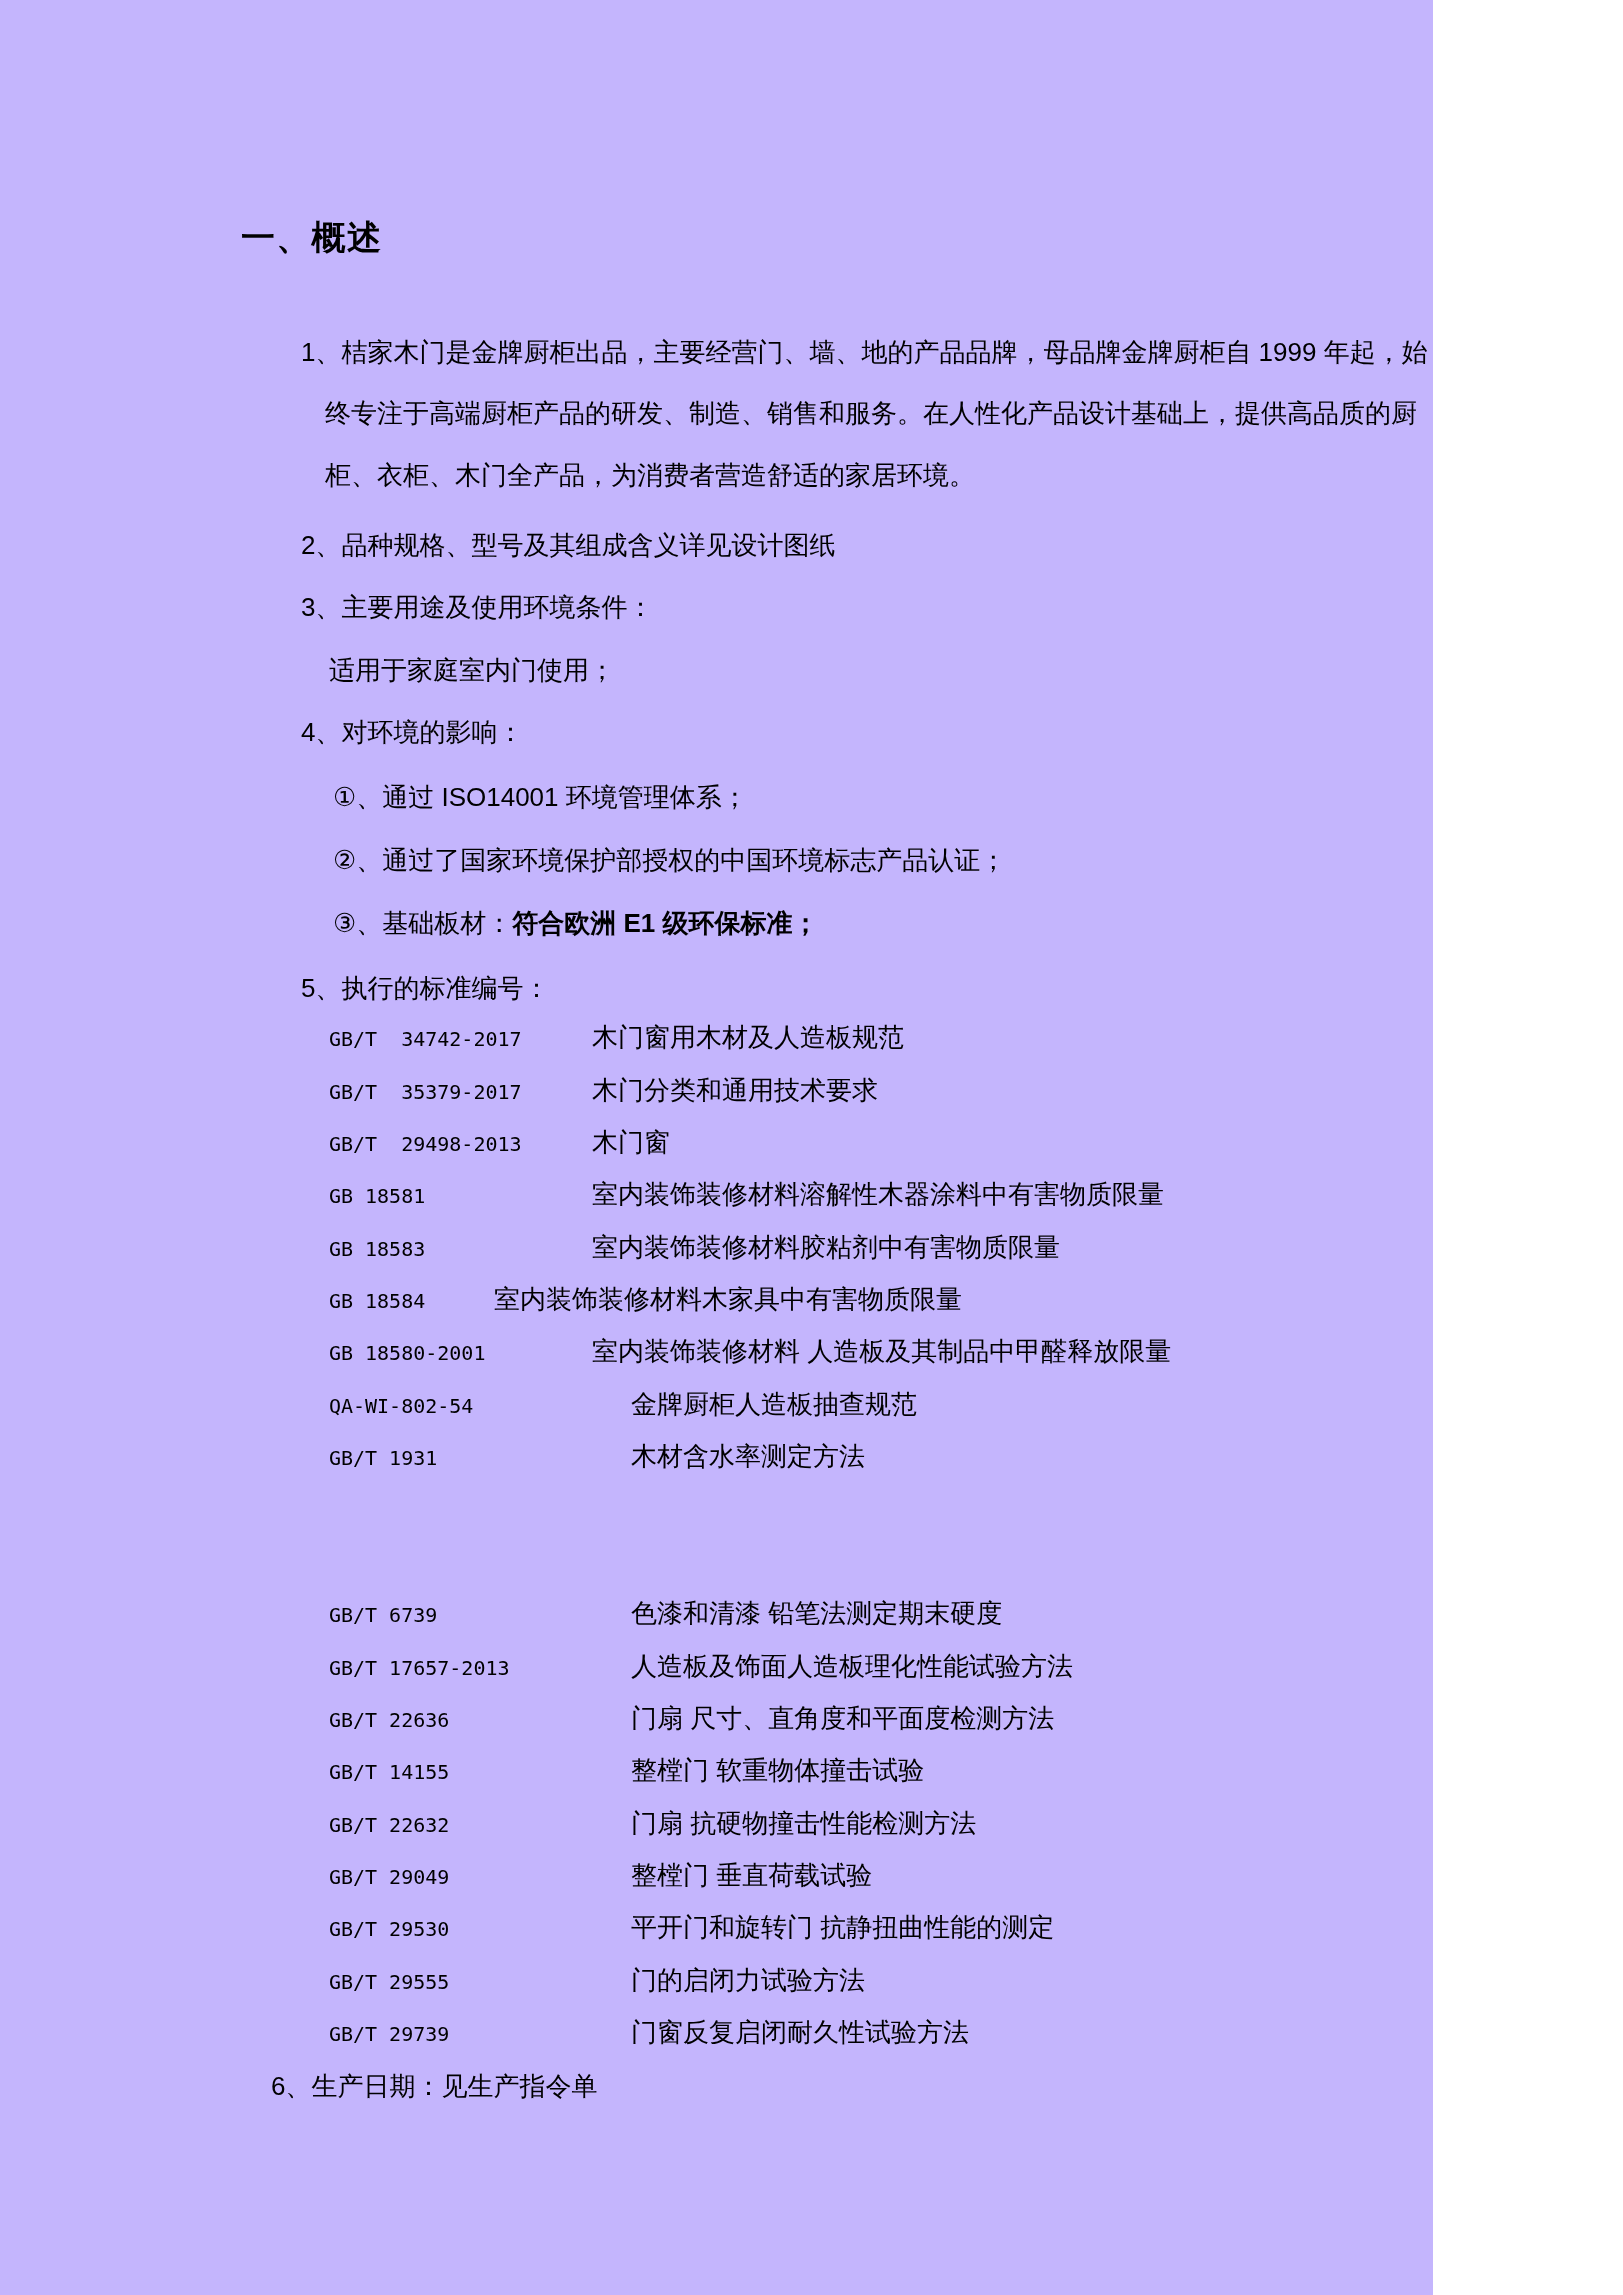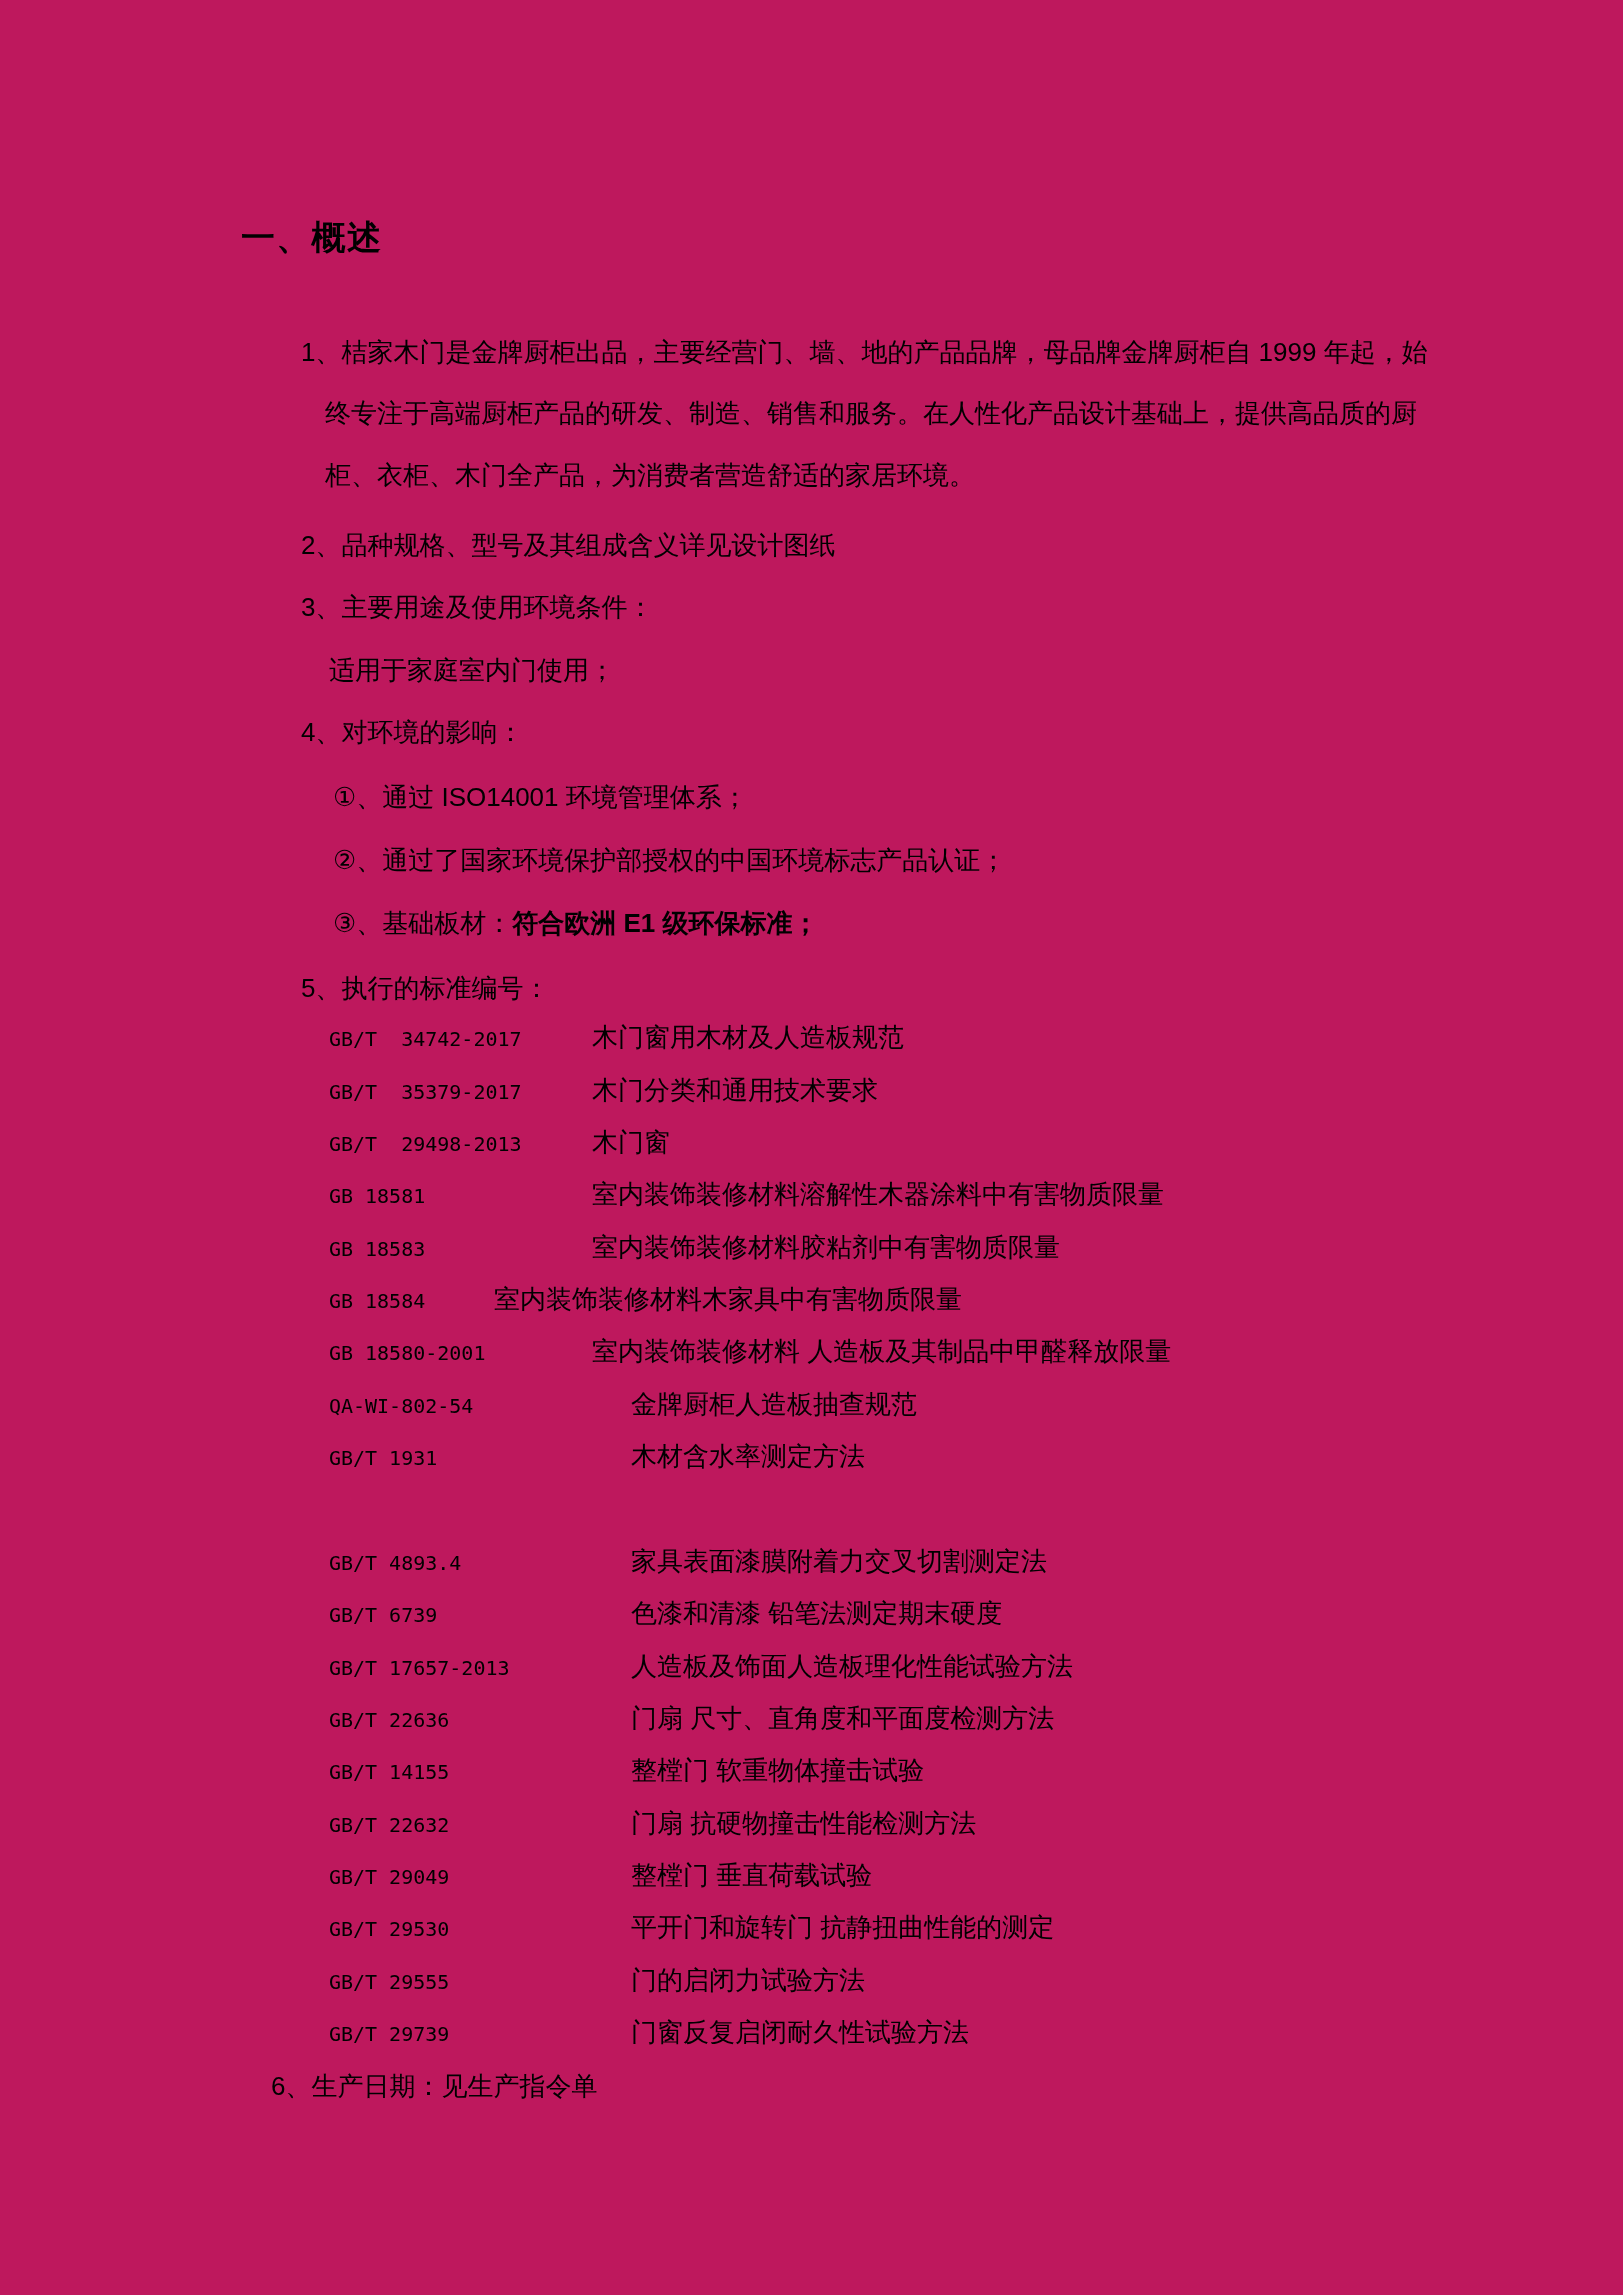--- a/index.html
+++ b/index.html
@@ -1,20 +1,20 @@
 <!DOCTYPE html>
 <html style="font-size:10.5px"><head>
 <meta charset="utf-8">
 <style>
   html,body { margin:0; padding:0; background:#ffffff; }
   .page {
     position:relative;
-    width:1623px;
+    width:1433px;
     height:2295px;
-    background:#be185d;
+    background:#c4b5fd;
     color:#000000;
     font-family:"Liberation Sans","DejaVu Sans",sans-serif;
     overflow:hidden;
   }
   .line { position:absolute; font-size:26px; line-height:1.2; white-space:pre; }
   .heading { font-size:34px; font-weight:bold; letter-spacing:1.3px; }
   .marker { white-space:pre; }
   .t { white-space:pre; }
   .bold { font-weight:bold; }
   .std-code {
@@ -94,23 +94,20 @@
   </div>
   <div class="line" style="top:1305px; left:300px;">
     <span class="std-code w-mid">GB 18580-2001</span><span class="std-title">室内装饰装修材料 人造板及其制品中甲醛释放限量</span>
   </div>
   <div class="line" style="top:1358px; left:300px;">
     <span class="std-code w-wide">QA-WI-802-54</span><span class="std-title">金牌厨柜人造板抽查规范</span>
   </div>
   <div class="line" style="top:1410px; left:300px;">
     <span class="std-code w-wide">GB/T 1931</span><span class="std-title">木材含水率测定方法</span>
   </div>
-  <div class="line" style="top:1515px; left:300px;">
-    <span class="std-code w-wide">GB/T 4893.4</span><span class="std-title">家具表面漆膜附着力交叉切割测定法</span>
-  </div>
   <div class="line" style="top:1567px; left:300px;">
     <span class="std-code w-wide">GB/T 6739</span><span class="std-title">色漆和清漆 铅笔法测定期末硬度</span>
   </div>
   <div class="line" style="top:1620px; left:300px;">
     <span class="std-code w-wide">GB/T 17657-2013</span><span class="std-title">人造板及饰面人造板理化性能试验方法</span>
   </div>
   <div class="line" style="top:1672px; left:300px;">
     <span class="std-code w-wide">GB/T 22636</span><span class="std-title">门扇 尺寸、直角度和平面度检测方法</span>
   </div>
   <div class="line" style="top:1724px; left:300px;">

